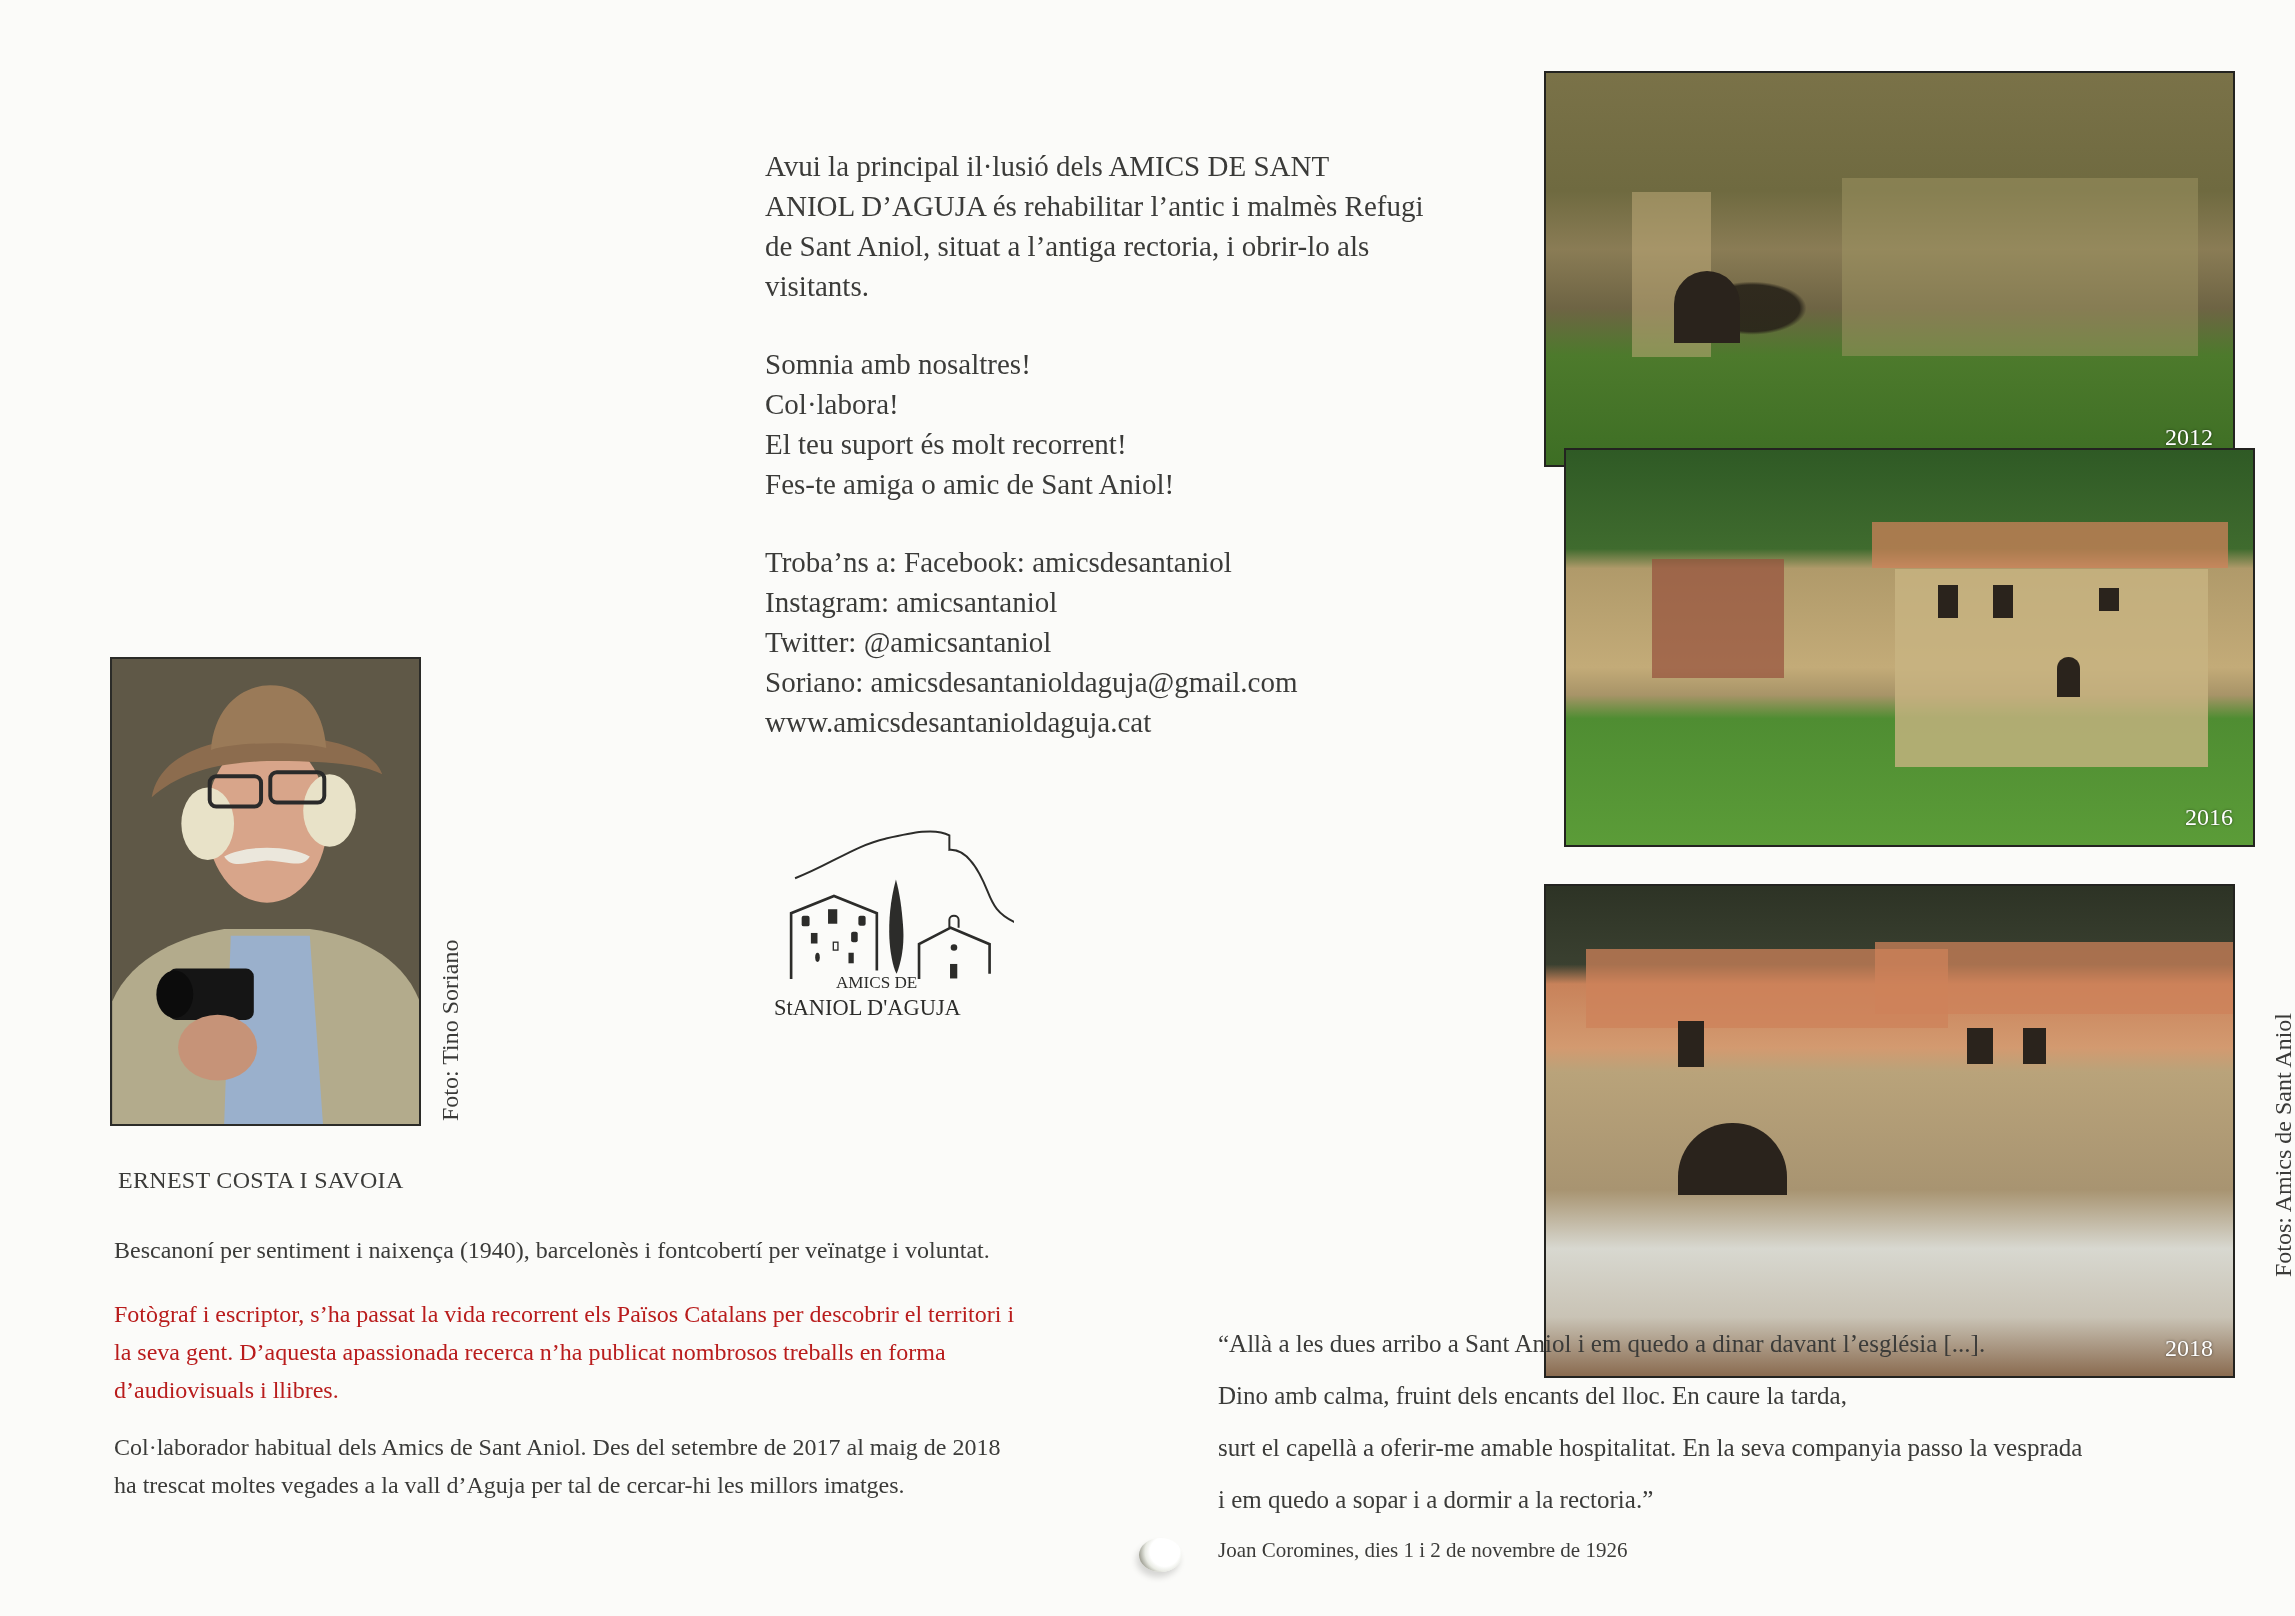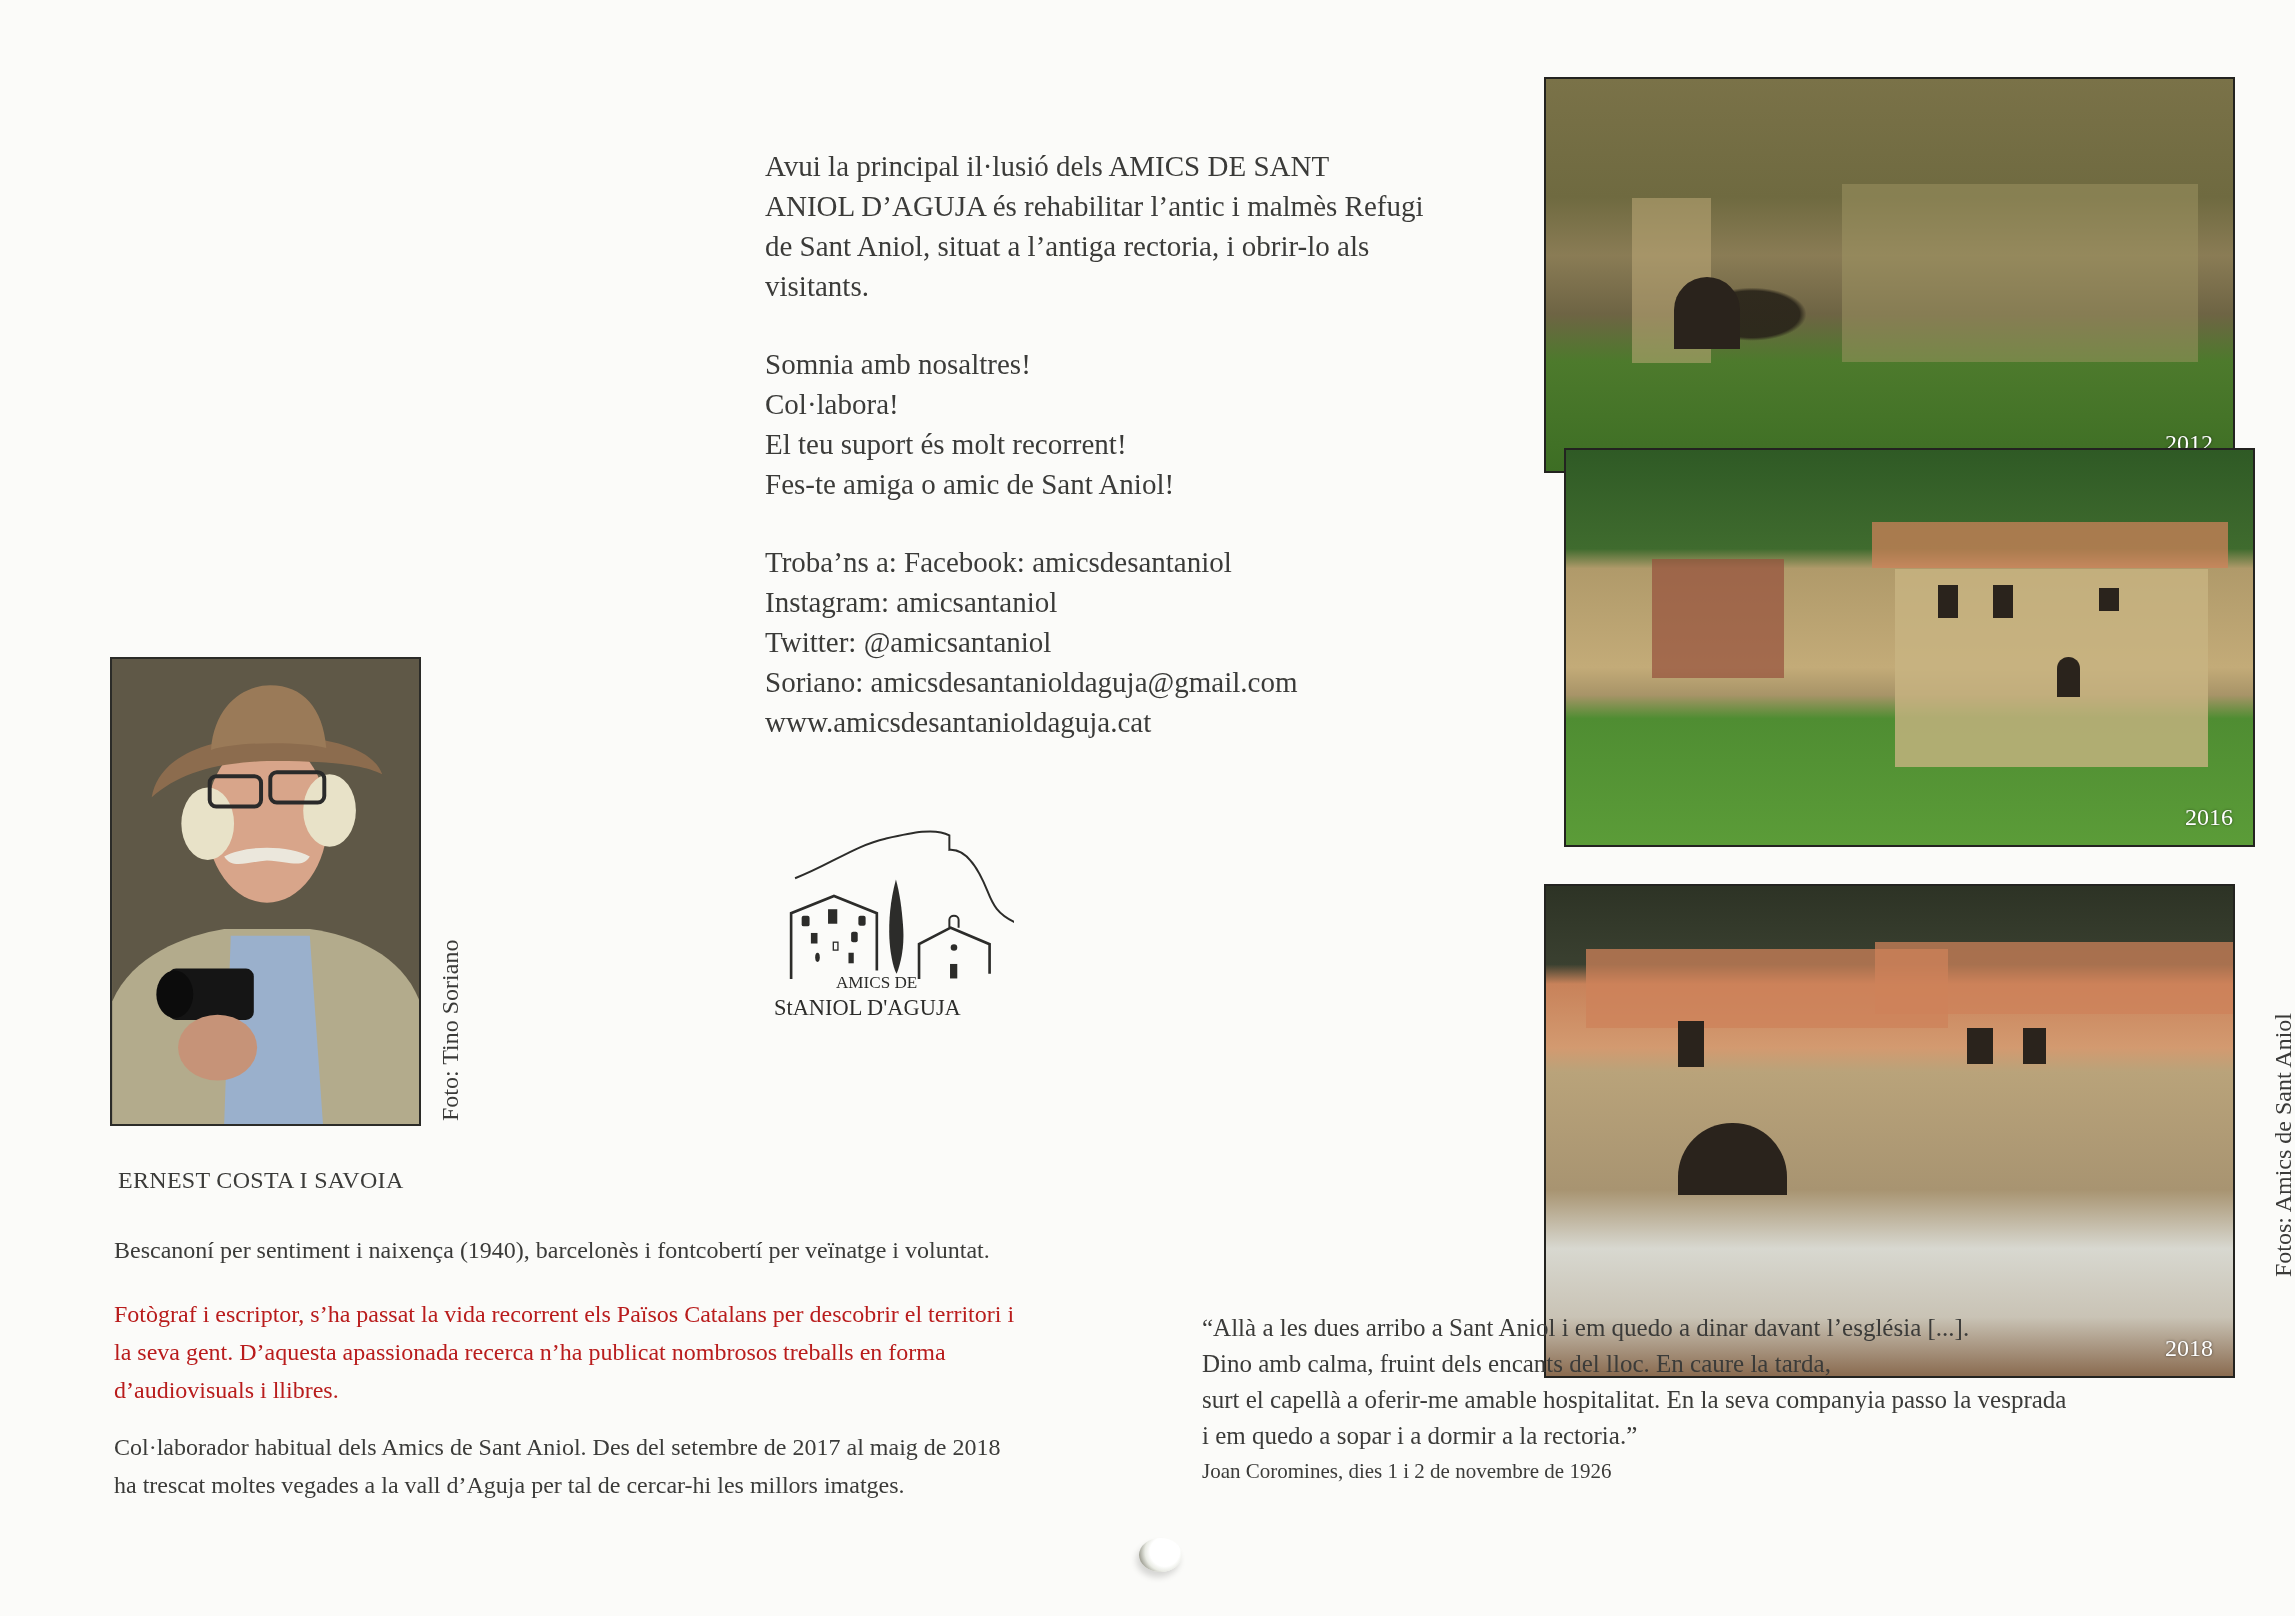--- a/index.html
+++ b/index.html
@@ -33,33 +33,33 @@
   
   .bio { left: 110px; width: 1040px; font-size: 24px; line-height: 34px; color: #3b3b39; }
   .bio p { margin: 4px; }
   .bio-name { top: 1163px; font-size: 24px; letter-spacing: 0.3px; margin-left: 8px; }
   .bio-p1 { top: 1229px; }
   .bio-p2 { top: 1293px; color: #b91c1c; }
   .bio-p3 { top: 1426px; }
 
   
   .quote { left: 1202px; top: 1310px; width: 1054px; font-size: 25px; line-height: 36px; color: #3b3b39; }
-  .quote p { margin: 0; }
+  .quote p { margin: 16px; }
   .quote .attrib { font-size: 21px; line-height: 33px; margin-top: 1.3px; }
 
   
   .photo {
     left: 1544px; width: 691px; box-sizing: border-box;
     border: 2px solid #232320; overflow: hidden;
   }
   .photo .year {
     position: absolute; right: 20px; bottom: 14.5px;
     font-size: 24px; color: #ffffff; text-shadow: 0 0 2.6px rgba(0,0,0,0.6);
   }
-  .photo-2012 { top: 77px; height: 396px;
+  .photo-2012 { top: 71px; height: 396px;
     background:
       radial-gradient(ellipse at 30% 60%, rgba(40,35,25,0.9) 0 7%, transparent 8%),
       linear-gradient(180deg, #7a7248 0%, #6f6a40 30%, #8a7c55 45%, #6e6444 60%, #4d7a2c 72%, #3d6e24 100%);
   }
   .photo-2016 { top: 448px; height: 399px;
     background:
       linear-gradient(180deg, transparent 0 18%, transparent 18%),
       linear-gradient(180deg, #2f5a25 0%, #3f6b2e 25%, #b09a6a 30%, #c3ab78 55%, #a89468 62%, #4f8d32 68%, #5b9c38 100%);
     margin-left: 20px;
   }

